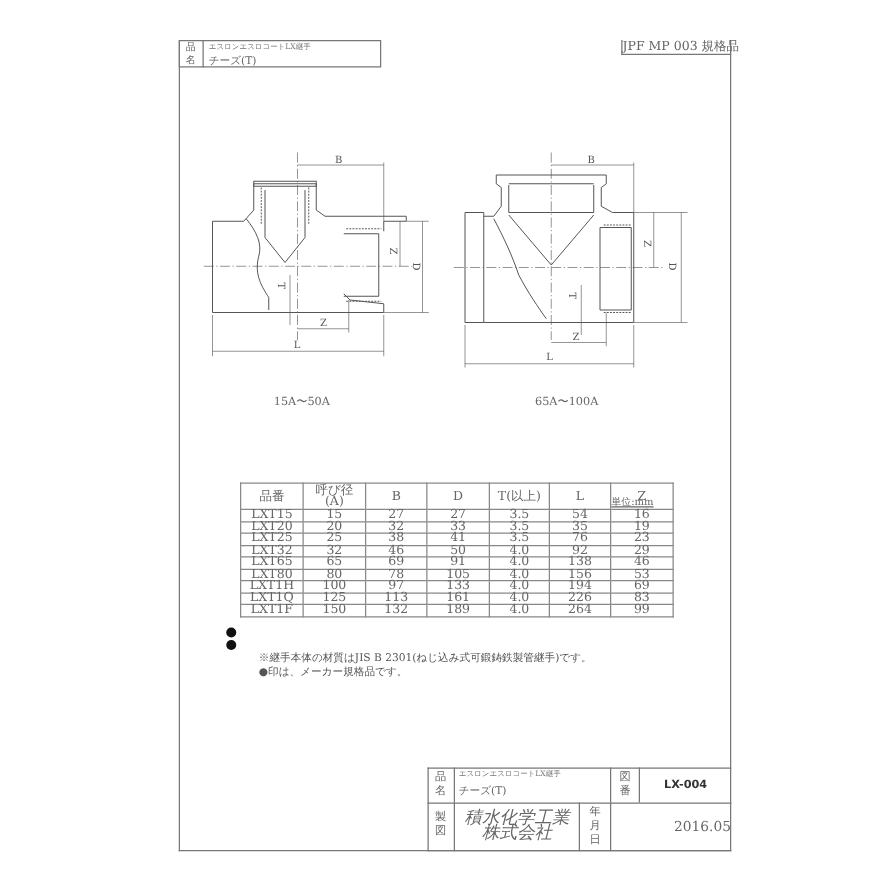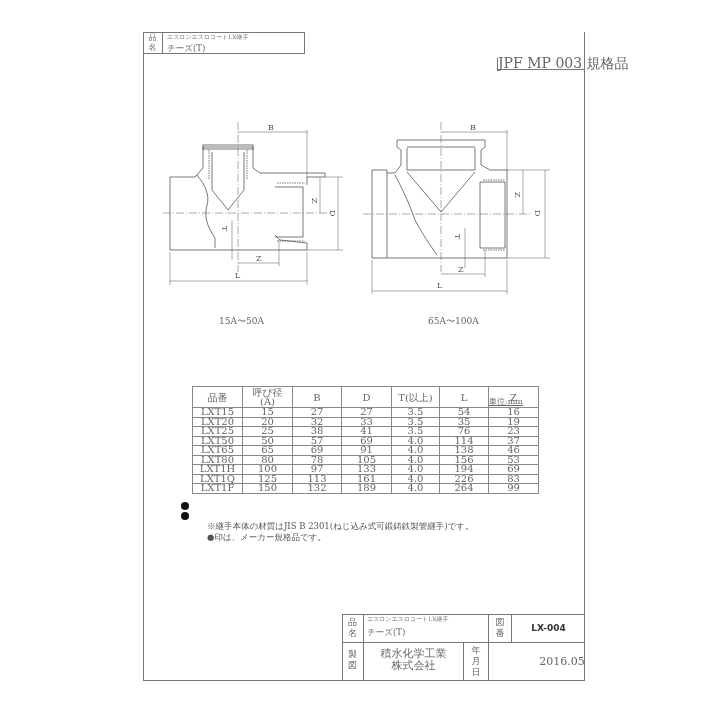--- a/index.html
+++ b/index.html
@@ -6,21 +6,21 @@
   body { width: 713px; height: 713px; position: relative; overflow: hidden;
          font-family: "DejaVu Serif", "Liberation Serif", serif; color: #555; }
   .abs { position: absolute; }
   .page { left: 143px; top: 32px; width: 442px; height: 649px; border-left: 1px solid #777; border-right: 1px solid #777; border-bottom: 1px solid #777; box-sizing: border-box; }
   .hdr-box { left: 143px; top: 32px; width: 162px; height: 22px; border: 1px solid #777; box-sizing: border-box; }
   .hdr-lbl { left: 143px; top: 32px; width: 20px; height: 22px; border-right: 1px solid #777; box-sizing: border-box;
              font-size: 8px; line-height: 10px; text-align: center; color: #666; padding-top: 1px; }
   .hdr-small { left: 167px; top: 33px; font-size: 6px; color: #777; white-space: nowrap; }
   .hdr-name { left: 167px; top: 43px; font-size: 8.5px; color: #666; white-space: nowrap; }
   .std-box { left: 497px; top: 32px; width: 88px; height: 12px; border-left: 1px solid #777; border-bottom: 1px solid #777; box-sizing: border-box;
-             font-size: 14px; line-height: 11px; text-align: right; padding-right: 2px; color: #666; white-space: nowrap; margin-top: 26px; }
+             font-size: 10px; line-height: 11px; text-align: right; padding-right: 2px; color: #666; white-space: nowrap; }
   .caption { font-size: 9px; color: #666; white-space: nowrap; }
   table.spec { position: absolute; left: 192px; top: 386px; border-collapse: collapse; font-size: 10px; color: #666; }
   table.spec th, table.spec td { border: 1px solid #888; text-align: center; padding: 0; font-weight: normal; }
   table.spec th { height: 20px; line-height: 9px; }
   table.spec td { height: 8.5px; line-height: 8.5px; }
   .unit { left: 489px; top: 396px; font-size: 8px; color: #666; text-decoration: underline; }
   .dot { width: 8px; height: 8px; border-radius: 50%; background: #111; }
   .note { font-size: 8.5px; color: #555; white-space: nowrap; text-align: center; }
   .tb { left: 342px; top: 614px; width: 243px; height: 67px; border: 1px solid #777; border-right: none; box-sizing: border-box; }
   .tb-cell { border-color: #777; border-style: solid; border-width: 0; box-sizing: border-box; }
@@ -149,27 +149,27 @@
     <tr>
         <td>LXT25</td>
         <td>25</td>
         <td>38</td>
         <td>41</td>
         <td>3.5</td>
         <td>76</td>
         <td>23</td>
       </tr>
     <tr>
-        <td>LXT50</td>
+        <td>LXT32</td>
+        <td>32</td>
+        <td>46</td>
         <td>50</td>
-        <td>57</td>
-        <td>69</td>
-        <td>4.0</td>
-        <td>114</td>
-        <td>37</td>
+        <td>4.0</td>
+        <td>92</td>
+        <td>29</td>
       </tr>
     <tr>
         <td>LXT65</td>
         <td>65</td>
         <td>69</td>
         <td>91</td>
         <td>4.0</td>
         <td>138</td>
         <td>46</td>
       </tr>
@@ -230,21 +230,21 @@
 <div class="abs tb-cell vert" style="left:488px;top:614px;width:24px;height:28px;border-left-width:1px;border-right-width:1px;padding-top:3px;">
   <div>図</div>
     <div>番</div>
 </div>
 <div class="abs" style="left:512px;top:614px;width:73px;height:28px;line-height:28px;text-align:center;font-family:'DejaVu Sans','Liberation Sans',sans-serif;font-size:9px;font-weight:bold;color:#333;">LX-004</div>
 
 <div class="abs tb-cell vert" style="left:342px;top:642px;width:22px;height:39px;border-right-width:1px;padding-top:7px;">
   <div>製</div>
     <div>図</div>
 </div>
-<div class="abs" style="left:364px;top:648px;width:99px;text-align:center;font-size:11px;line-height:12px;color:#666;">
+<div class="abs" style="left:364px;top:648px;width:99px;text-align:center;font-size:14px;line-height:12px;color:#666;font-style:italic;">
   <div>積水化学工業</div>
     <div>株式会社</div>
 </div>
 <div class="abs tb-cell vert" style="left:463px;top:642px;width:26px;height:39px;border-left-width:1px;border-right-width:1px;padding-top:3px;">
   <div>年</div>
     <div>月</div>
     <div>日</div>
 </div>
 <div class="abs" style="left:514px;top:642px;width:96px;height:39px;line-height:39px;text-align:center;font-size:11px;color:#666;">2016.05</div>
 

